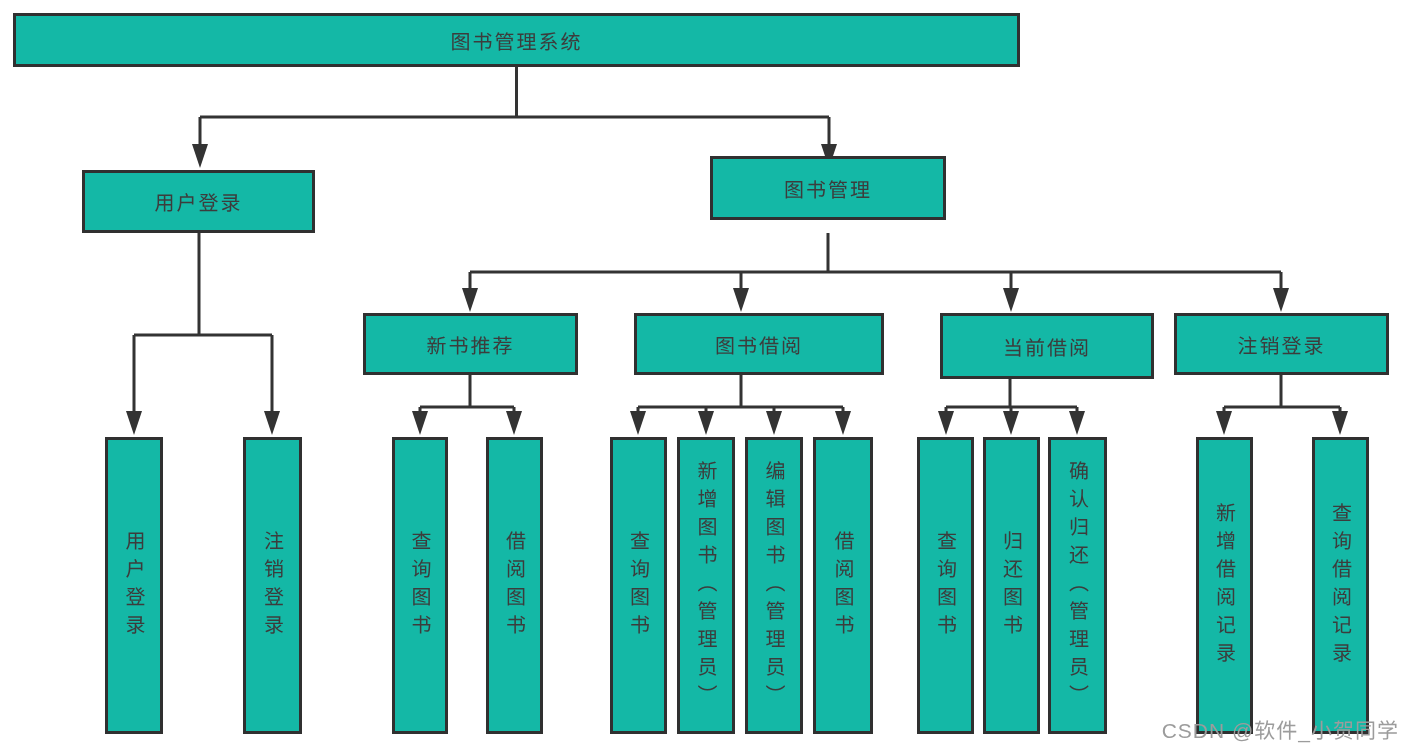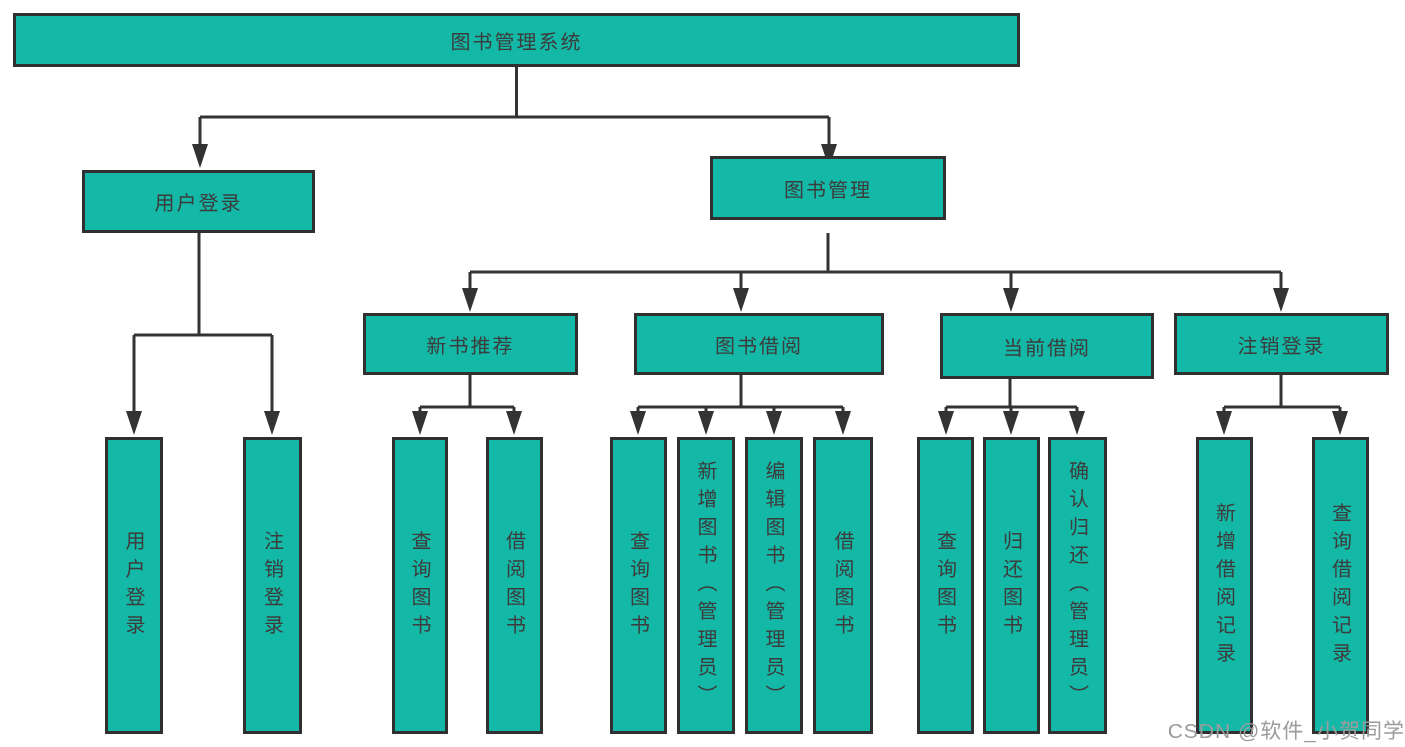--- a/index.html
+++ b/index.html
@@ -33,21 +33,21 @@
     writing-mode: vertical-rl;
     text-orientation: mixed;
     font-size: 20px;
     letter-spacing: 8px;
     color: #3c3c3c;
     line-height: 1.1;
   }
   .watermark {
     position: absolute;
     top: 714px;
-    right: 0;
+    right: 6px;
     color: #9c9c9c;
     font-size: 21px;
     letter-spacing: 1px;
     z-index: 5;
     white-space: nowrap;
   }
 </style>
 </head>
 <body>
 

